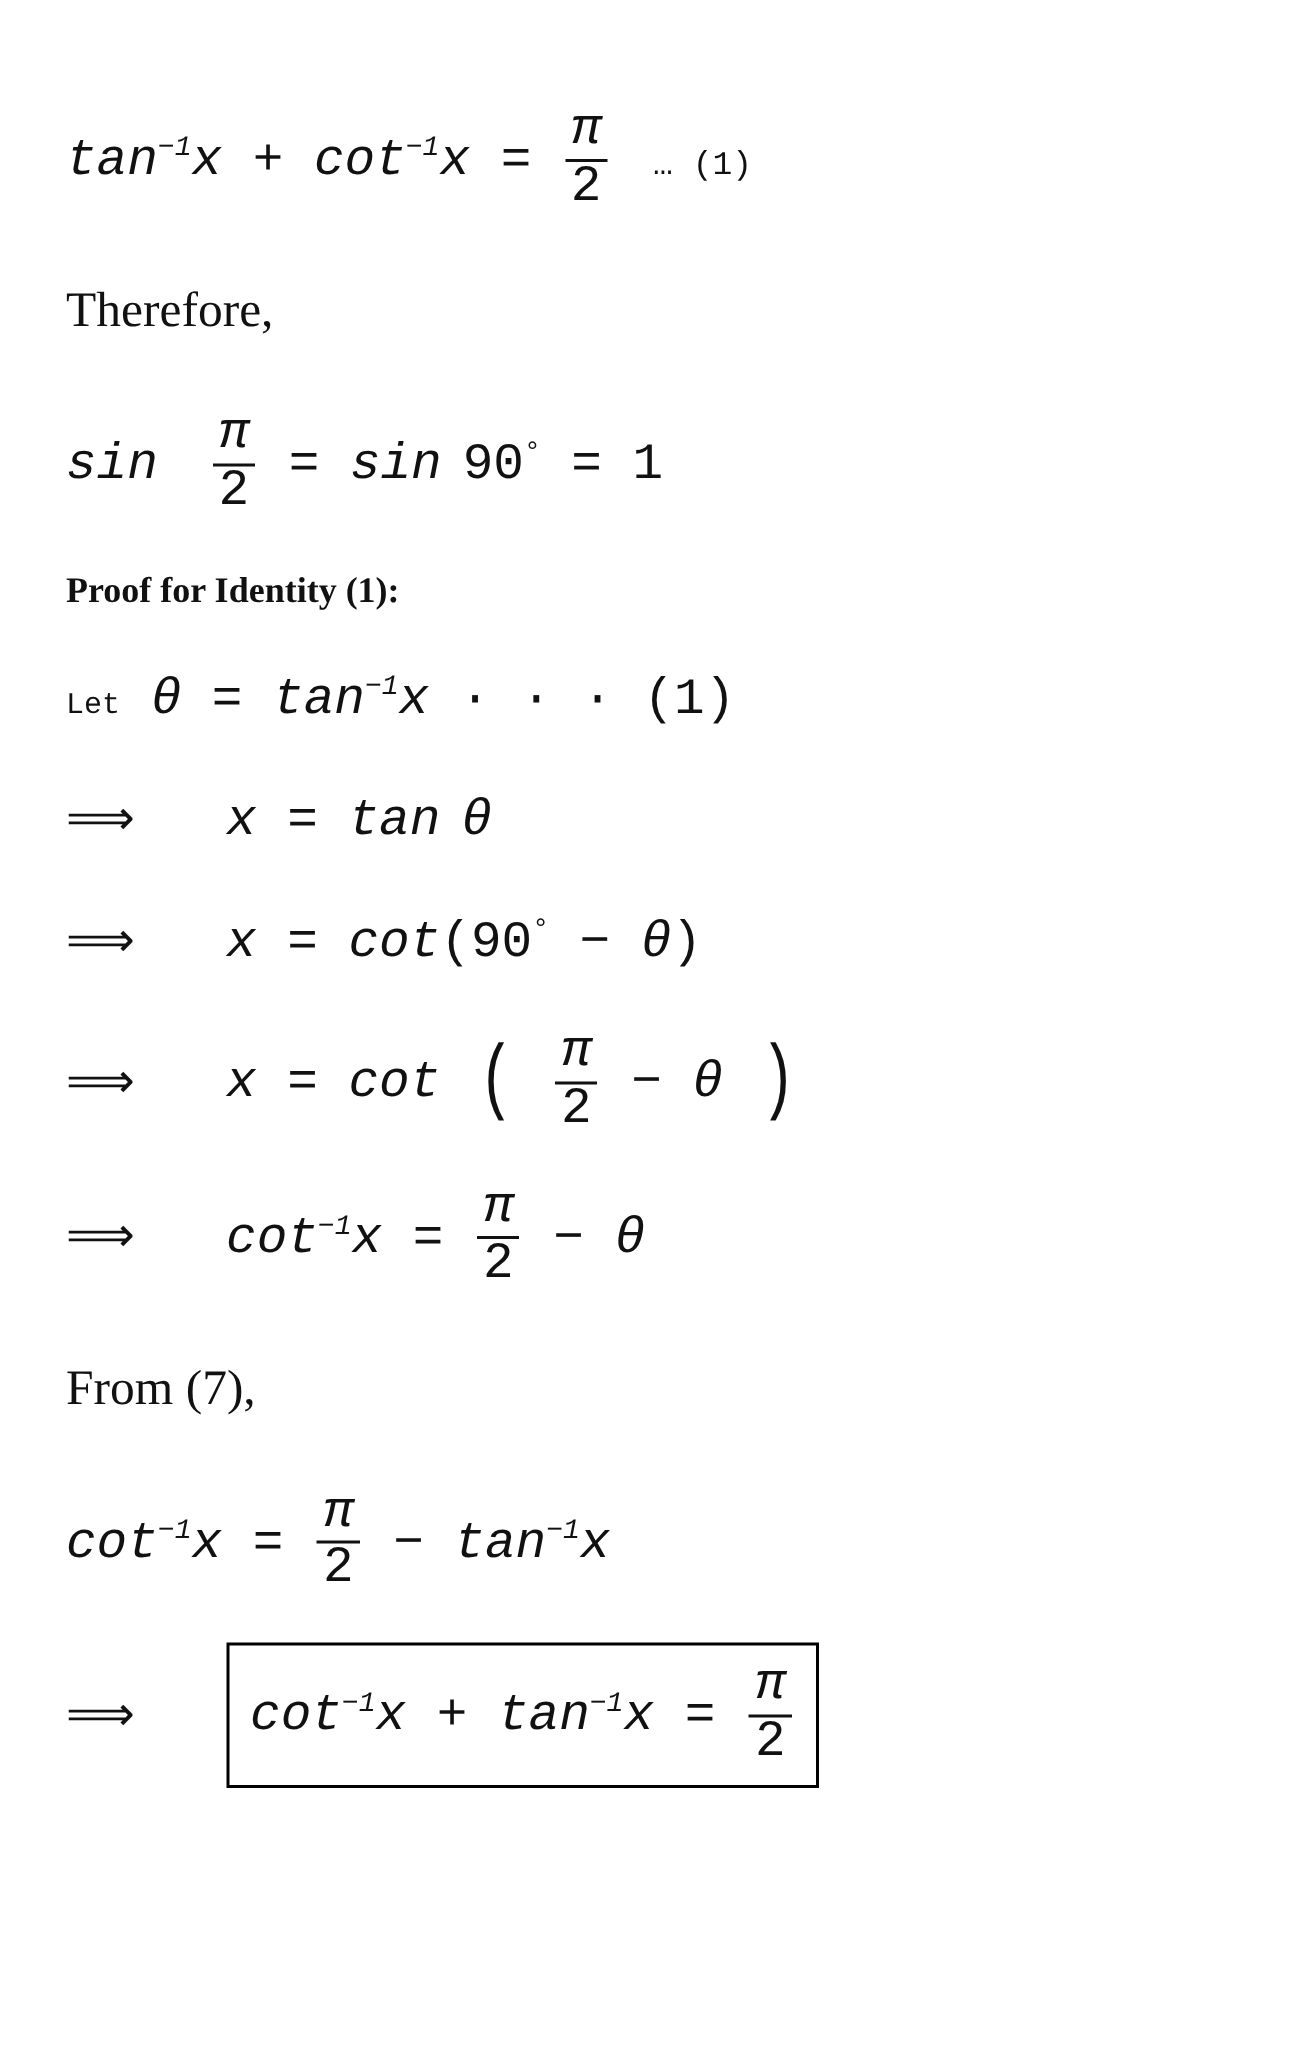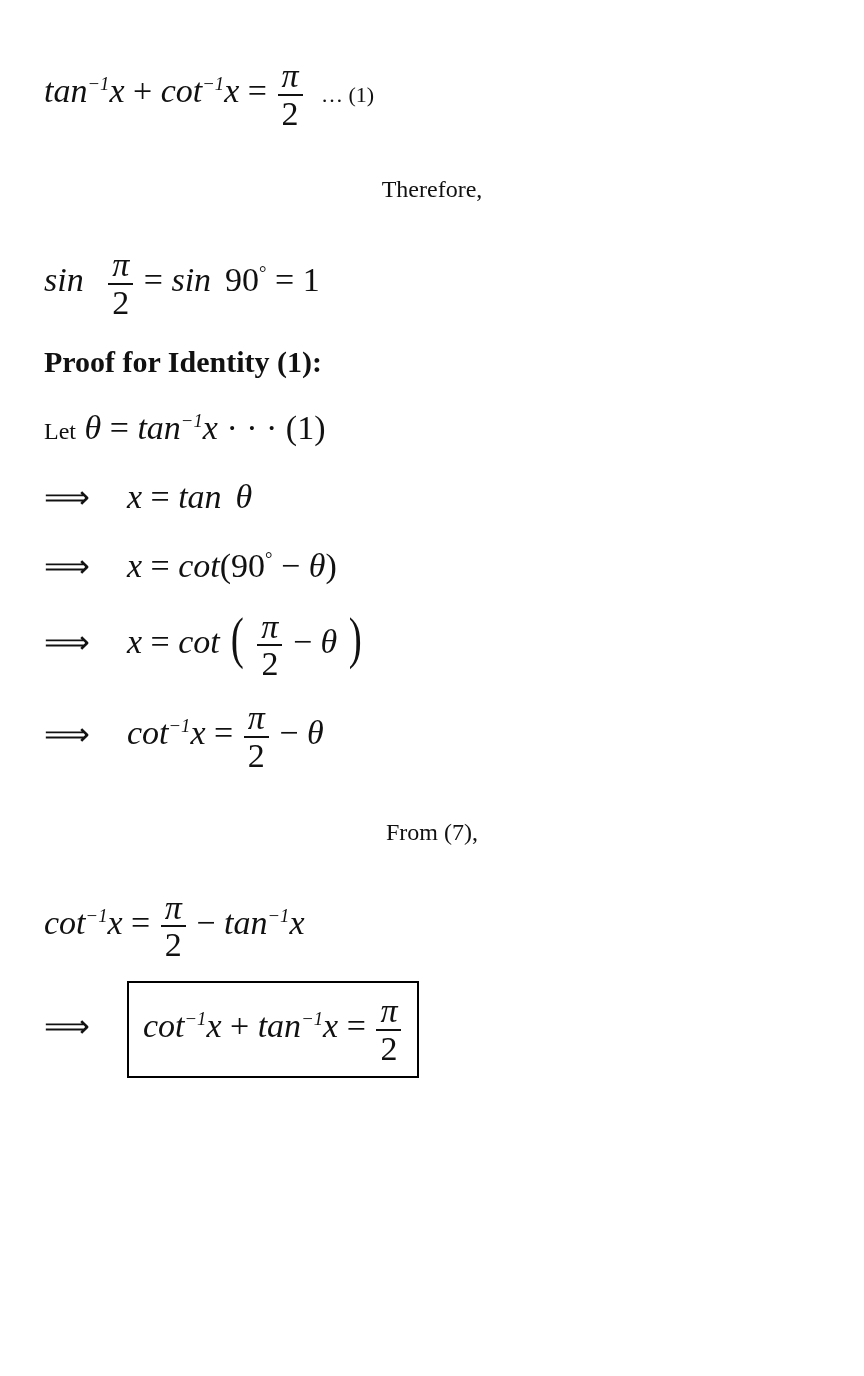--- a/index.html
+++ b/index.html
@@ -7,29 +7,29 @@
     padding: 40px 44px;
     font-family: Georgia, 'Times New Roman', serif;
     color: #111;
     font-size: 26px;
     line-height: 1.5;
     width: 864px;
     box-sizing: border-box;
     background: #fff;
   }
   .mline {
-    font-family: Liberation Serif, serif;
+    font-family: Liberation Mono, monospace;
     font-style: italic;
     font-size: 34px;
-    margin: 18px 0;
+    margin: 30px 0;
     white-space: nowrap;
   }
   .plain { font-style: normal; }
-  .bold { font-weight: bold; font-style: normal; font-size: 30px; margin: 18px 0; }
-  .text { font-style: normal; font-family: Georgia, serif; font-size: 24px; margin: 40px 0; text-align: center; }
+  .bold { font-weight: bold; font-style: normal; font-size: 24px; margin: 18px 0; }
+  .text { font-style: normal; font-family: Georgia, serif; font-size: 33px; margin: 40px 0; }
   sup { font-size: 0.55em; vertical-align: super; }
   .frac {
     display: inline-block;
     text-align: center;
     vertical-align: middle;
     font-style: italic;
     line-height: 1.05;
     position: relative;
     margin: 0 2px;
   }
@@ -86,21 +86,21 @@
   </span>
   <span class="plain"> </span><span class="plain">=</span><span class="plain"> </span>
   <span>sin</span><span class="space"></span><span class="plain">90</span><span class="degree">°</span>
   <span class="plain"> </span><span class="plain">=</span><span class="plain"> </span>
   <span class="plain">1</span>
 </div>
 
 <div class="bold">Proof for Identity (1):</div>
 
 <div class="mline">
-  <span class="plain" style="font-style:normal; font-size:24px;">Let</span>
+  <span class="plain" style="font-style:normal; font-size:20px;">Let</span>
   <span class="plain"> </span>
   <span>θ</span>
   <span class="plain"> </span><span class="plain">=</span><span class="plain"> </span>
   <span>tan</span><sup>−1</sup><span>x</span>
   <span class="plain"> </span><span class="plain">· · ·</span><span class="plain"> </span>
   <span class="plain">(1)</span>
 </div>
 
 <div class="mline">
   <span class="arrow">⟹</span>

